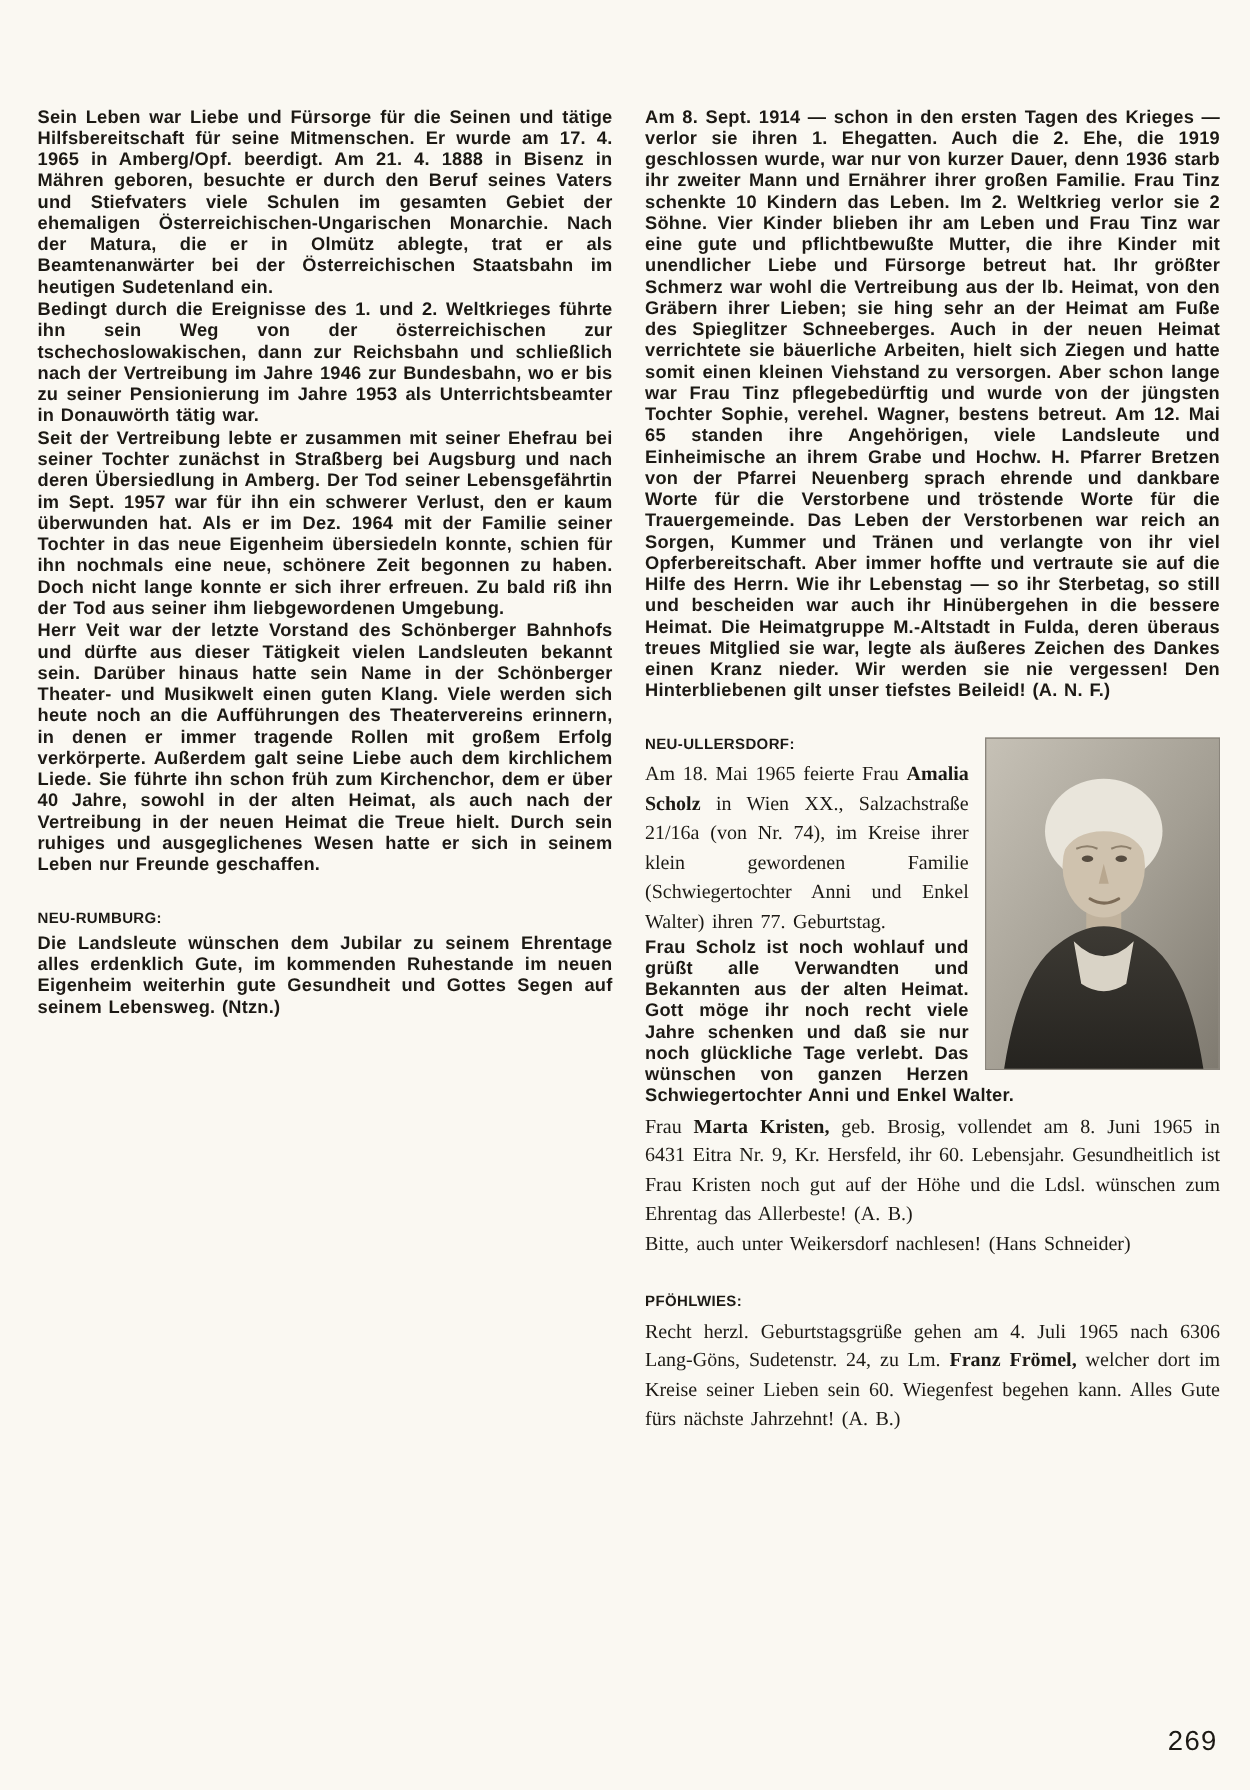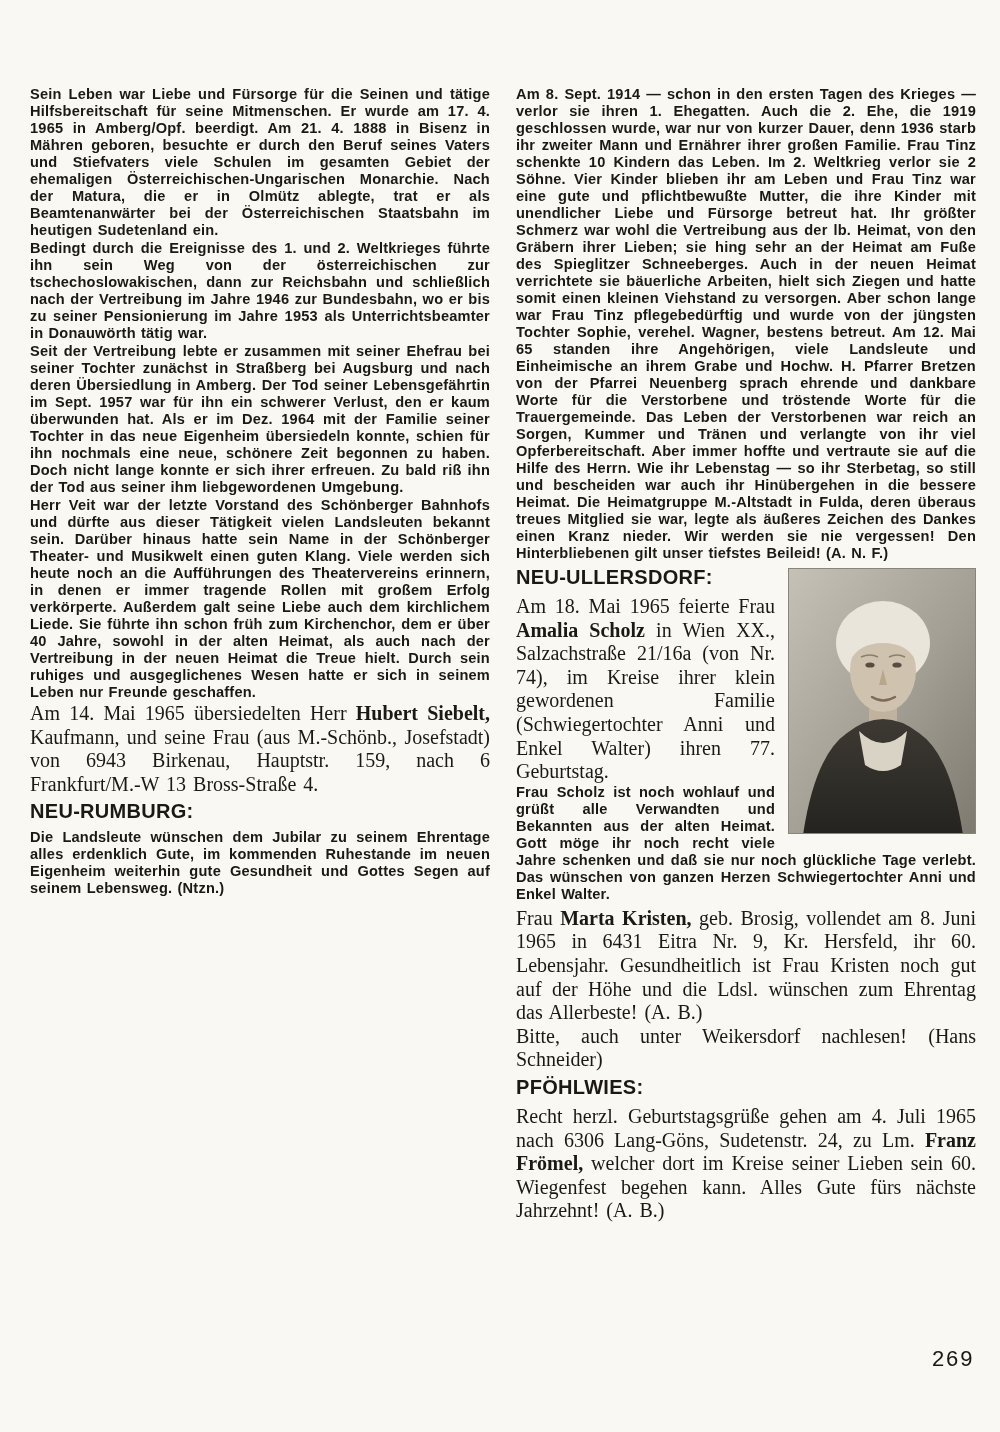--- a/index.html
+++ b/index.html
@@ -26,70 +26,69 @@
     font-size: 14.6px;
     line-height: 17px;
     letter-spacing: 0.2px;
     word-spacing: 1px;
     text-align: justify;
     margin: 0 0 1px 0;
   }
   p.large {
     font-family: "Liberation Serif", serif;
     font-weight: 400;
-    font-size: 20px;
+    font-size: 16px;
     line-height: 23.6px;
     word-spacing: 2px;
     text-align: justify;
     margin: 0;
   }
   p.large .bold, .bold { font-weight: 700; }
   .mt { margin-top: 3px !important; }
 
   h2.section {
     font-family: "Liberation Sans", sans-serif;
     font-weight: 700;
-    font-size: 20px;
+    font-size: 12px;
     letter-spacing: 0.3px;
-    margin: 4px 0 6px 0;
+    margin: 26px 0 6px 0;
   }
 
   .sect::after { content: ""; display: block; clear: both; }
   .photo {
     float: right;
     width: 188px; height: 266px;
     margin: 2px 0 6px 13px;
     background: #a9a49a;
     border: 1px solid #8a857c;
     overflow: hidden;
   }
   .photo svg { display: block; }
 
   .pagenum {
     position: absolute;
-    right: 26px; top: 1348px;
-    font-family: Liberation Mono, monospace;
+    right: 26px; top: 1380px;
+    font-family: Liberation Sans, sans-serif;
     font-size: 22px;
     font-weight: 500;
     letter-spacing: 1px;
   }
 </style>
 </head>
 <body>
 
 <div class="page">
   <div class="columns">
 
     <div class="col">
       <p class="small">Sein Leben war Liebe und Fürsorge für die Seinen und tätige Hilfsbereitschaft für seine Mitmenschen. Er wurde am 17. 4. 1965 in Amberg/Opf. beerdigt. Am 21. 4. 1888 in Bisenz in Mähren geboren, besuchte er durch den Beruf seines Vaters und Stiefvaters viele Schulen im gesamten Gebiet der ehemaligen Österreichischen-Ungarischen Monarchie. Nach der Matura, die er in Olmütz ablegte, trat er als Beamtenanwärter bei der Österreichischen Staatsbahn im heutigen Sudetenland ein.</p>
       <p class="small">Bedingt durch die Ereignisse des 1. und 2. Weltkrieges führte ihn sein Weg von der österreichischen zur tschechoslowakischen, dann zur Reichsbahn und schließlich nach der Vertreibung im Jahre 1946 zur Bundesbahn, wo er bis zu seiner Pensionierung im Jahre 1953 als Unterrichtsbeamter in Donauwörth tätig war.</p>
       <p class="small">Seit der Vertreibung lebte er zusammen mit seiner Ehefrau bei seiner Tochter zunächst in Straßberg bei Augsburg und nach deren Übersiedlung in Amberg. Der Tod seiner Lebensgefährtin im Sept. 1957 war für ihn ein schwerer Verlust, den er kaum überwunden hat. Als er im Dez. 1964 mit der Familie seiner Tochter in das neue Eigenheim übersiedeln konnte, schien für ihn nochmals eine neue, schönere Zeit begonnen zu haben. Doch nicht lange konnte er sich ihrer erfreuen. Zu bald riß ihn der Tod aus seiner ihm liebgewordenen Umgebung.</p>
       <p class="small">Herr Veit war der letzte Vorstand des Schönberger Bahnhofs und dürfte aus dieser Tätigkeit vielen Landsleuten bekannt sein. Darüber hinaus hatte sein Name in der Schönberger Theater- und Musikwelt einen guten Klang. Viele werden sich heute noch an die Aufführungen des Theatervereins erinnern, in denen er immer tragende Rollen mit großem Erfolg verkörperte. Außerdem galt seine Liebe auch dem kirchlichem Liede. Sie führte ihn schon früh zum Kirchenchor, dem er über 40 Jahre, sowohl in der alten Heimat, als auch nach der Vertreibung in der neuen Heimat die Treue hielt. Durch sein ruhiges und ausgeglichenes Wesen hatte er sich in seinem Leben nur Freunde geschaffen.</p>
 
-      <p class="large"><span>Am 14. Mai 1965 übersiedelten Herr </span><span class="bold">Hubert Siebelt,</span><span> Kaufmann, und seine Frau (aus M.-Schönb., Josefstadt) von 6943 Birkenau, Hauptstr. 159, nach 6 Frankfurt/M.-W 13 Bross-Straße 4.</span></p>
 
       <h2 class="section">NEU-RUMBURG:</h2>
       <p class="small">Die Landsleute wünschen dem Jubilar zu seinem Ehrentage alles erdenklich Gute, im kommenden Ruhestande im neuen Eigenheim weiterhin gute Gesundheit und Gottes Segen auf seinem Lebensweg. (Ntzn.)</p>
     </div>
 
     <div class="col">
       <p class="small">Am 8. Sept. 1914 — schon in den ersten Tagen des Krieges — verlor sie ihren 1. Ehegatten. Auch die 2. Ehe, die 1919 geschlossen wurde, war nur von kurzer Dauer, denn 1936 starb ihr zweiter Mann und Ernährer ihrer großen Familie. Frau Tinz schenkte 10 Kindern das Leben. Im 2. Weltkrieg verlor sie 2 Söhne. Vier Kinder blieben ihr am Leben und Frau Tinz war eine gute und pflichtbewußte Mutter, die ihre Kinder mit unendlicher Liebe und Fürsorge betreut hat. Ihr größter Schmerz war wohl die Vertreibung aus der lb. Heimat, von den Gräbern ihrer Lieben; sie hing sehr an der Heimat am Fuße des Spieglitzer Schneeberges. Auch in der neuen Heimat verrichtete sie bäuerliche Arbeiten, hielt sich Ziegen und hatte somit einen kleinen Viehstand zu versorgen. Aber schon lange war Frau Tinz pflegebedürftig und wurde von der jüngsten Tochter Sophie, verehel. Wagner, bestens betreut. Am 12. Mai 65 standen ihre Angehörigen, viele Landsleute und Einheimische an ihrem Grabe und Hochw. H. Pfarrer Bretzen von der Pfarrei Neuenberg sprach ehrende und dankbare Worte für die Verstorbene und tröstende Worte für die Trauergemeinde. Das Leben der Verstorbenen war reich an Sorgen, Kummer und Tränen und verlangte von ihr viel Opferbereitschaft. Aber immer hoffte und vertraute sie auf die Hilfe des Herrn. Wie ihr Lebenstag — so ihr Sterbetag, so still und bescheiden war auch ihr Hinübergehen in die bessere Heimat. Die Heimatgruppe M.-Altstadt in Fulda, deren überaus treues Mitglied sie war, legte als äußeres Zeichen des Dankes einen Kranz nieder. Wir werden sie nie vergessen! Den Hinterbliebenen gilt unser tiefstes Beileid! (A. N. F.)</p>
 
       <div class="sect">
         <div class="photo">

